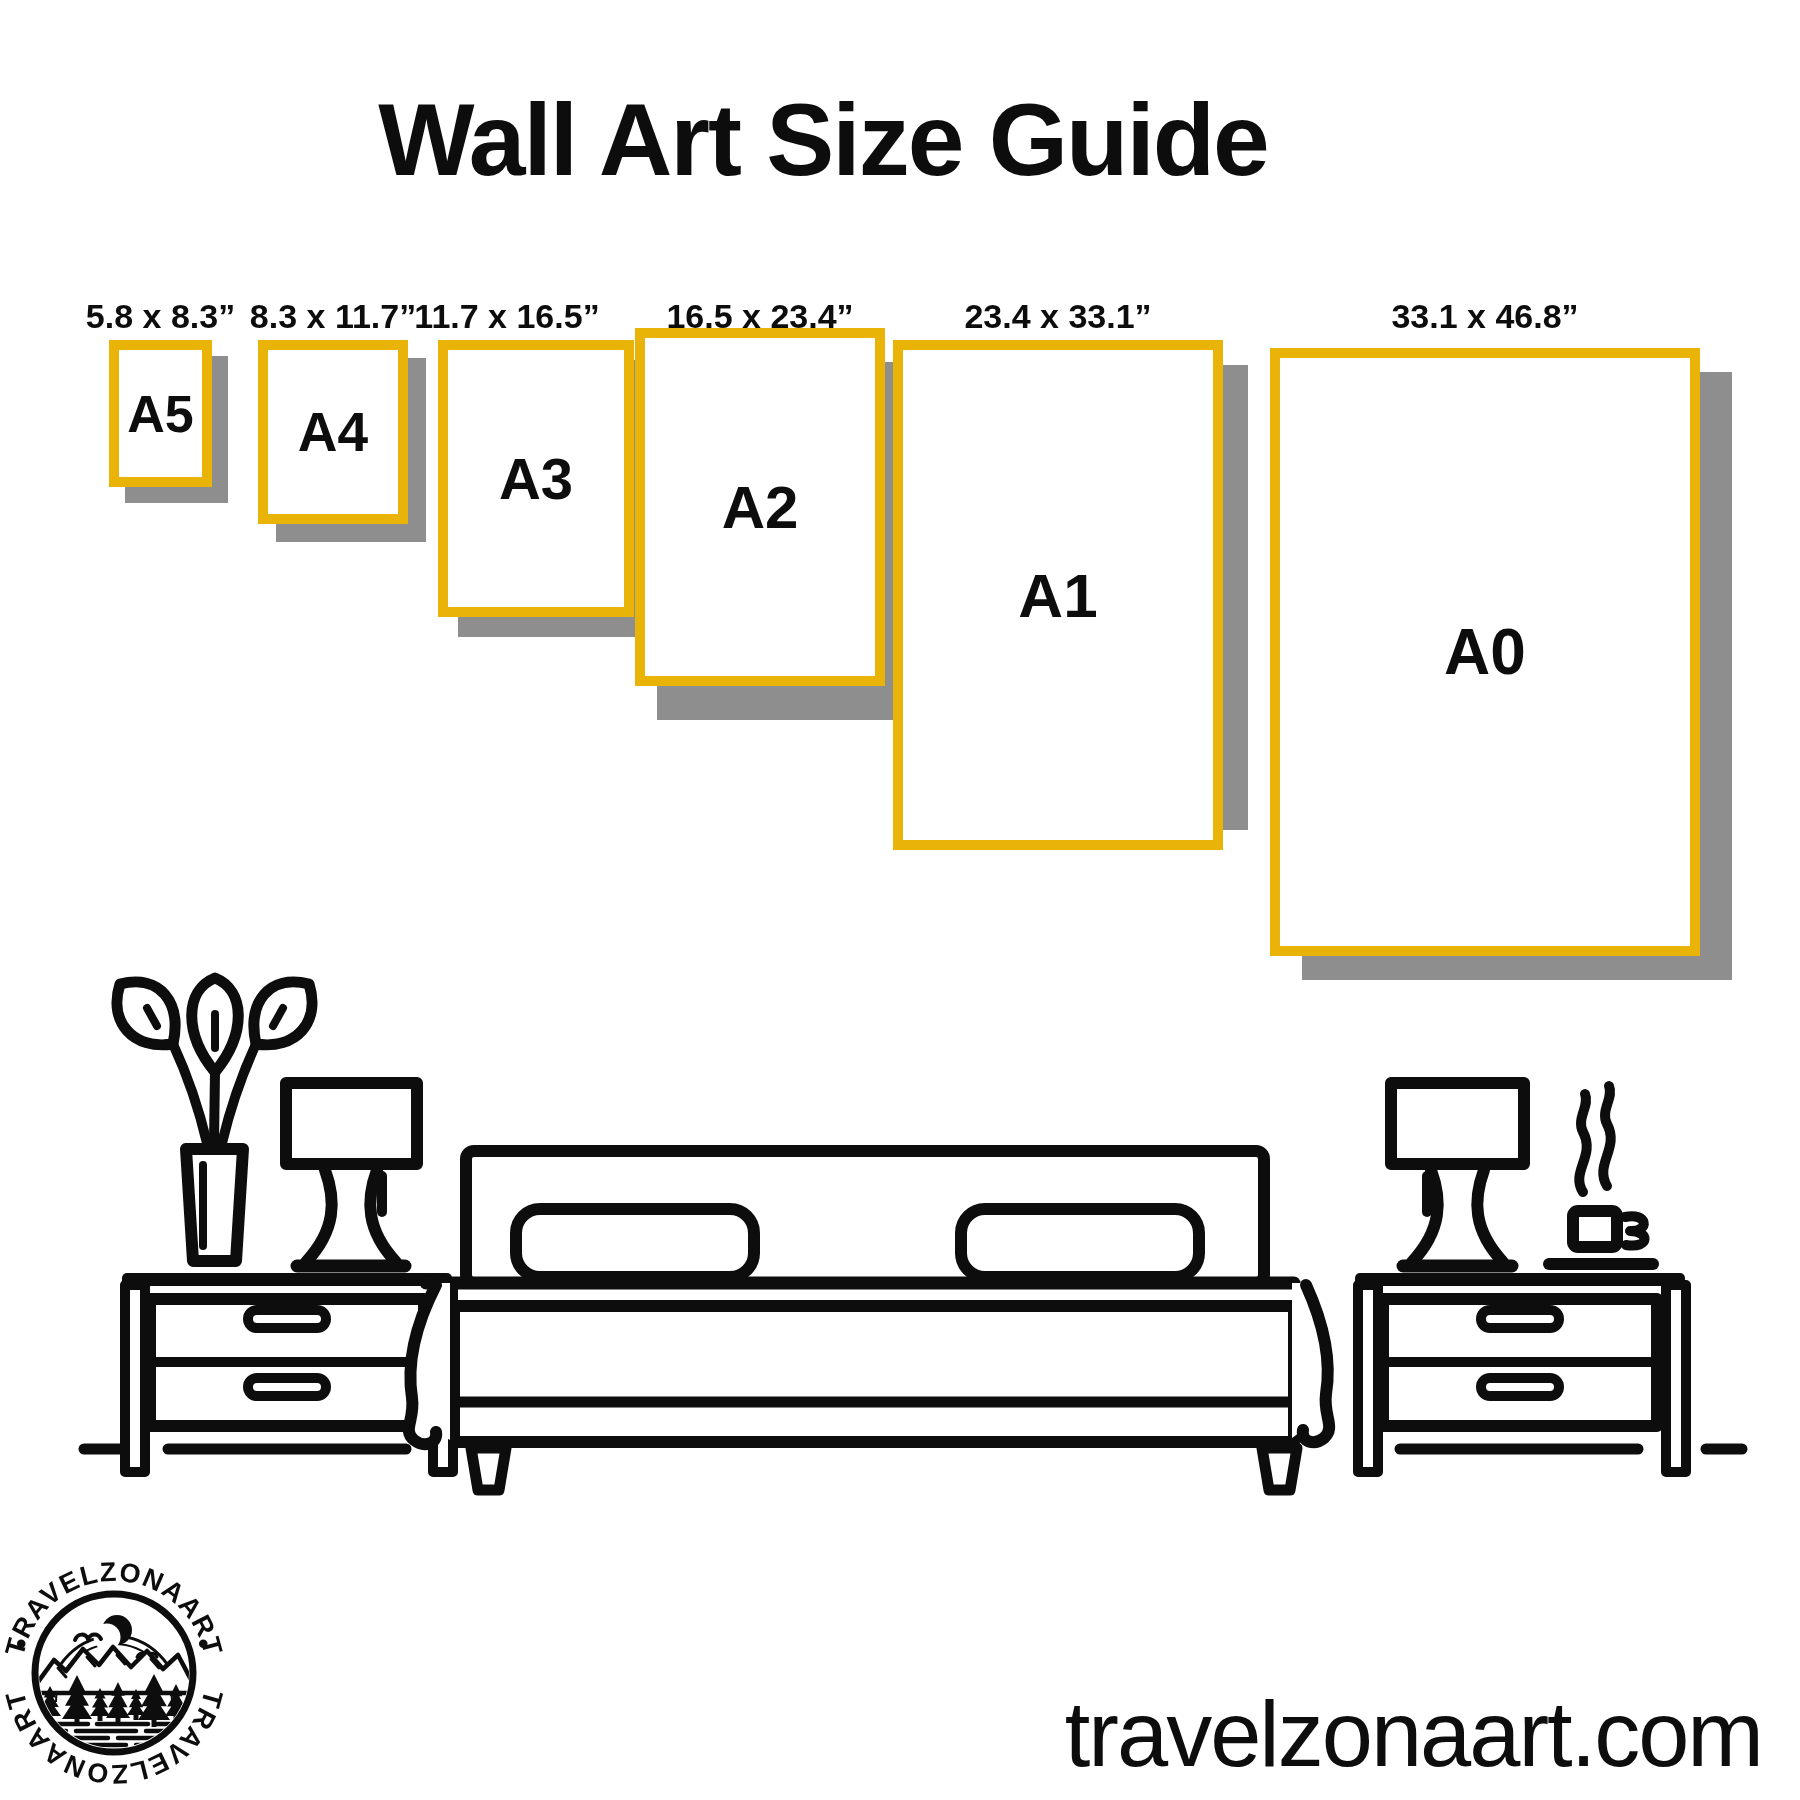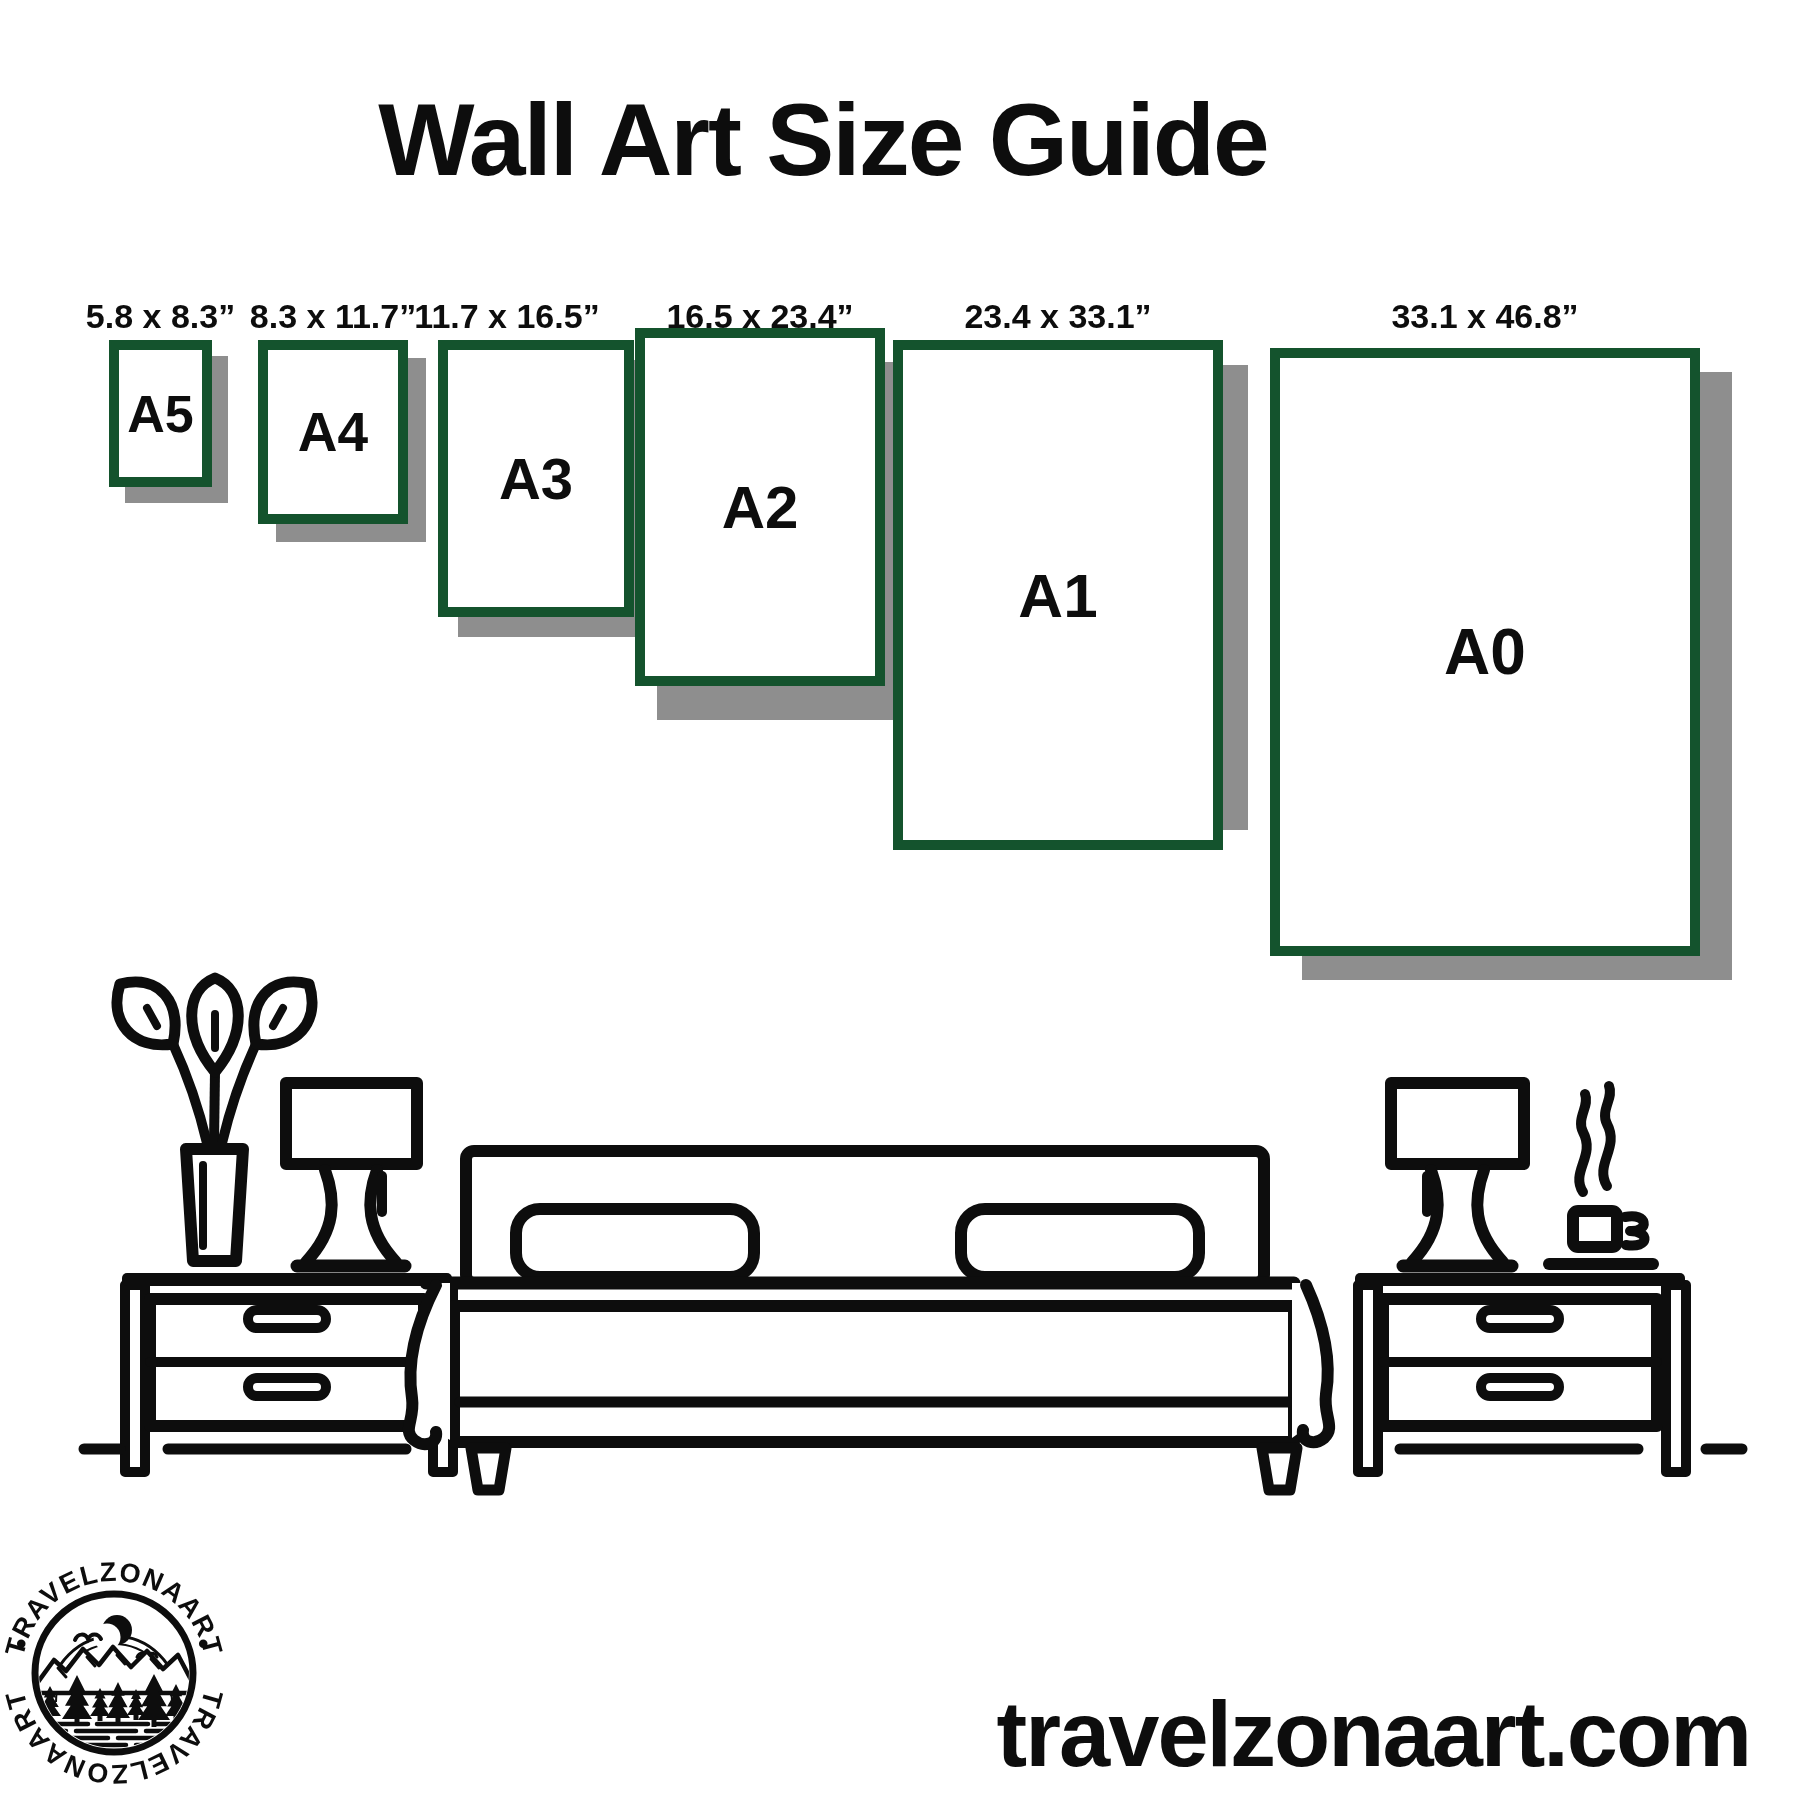--- a/index.html
+++ b/index.html
@@ -3,26 +3,26 @@
 <meta charset="utf-8">
 <style>
   html,body{margin:0;padding:0;background:#fff;}
   body{width:1800px;height:1800px;position:relative;overflow:hidden;
        font-family:"Liberation Sans","DejaVu Sans",sans-serif;color:#0d0d0d;}
   #page-title{position:absolute;top:78px;left:0;width:1638px;text-align:center;
        font-size:102px;font-weight:bold;letter-spacing:-2px;margin:4px;}
   .dim-label{position:absolute;top:297px;transform:translateX(-50%);
        font-size:34px;font-weight:bold;white-space:nowrap;}
   .frame-shadow{position:absolute;background:#8e8e8e;}
-  .poster-frame{position:absolute;background:#fff;border:10px solid #14532d;
+  .poster-frame{position:absolute;background:#fff;border:10px solid #eab308;
        box-sizing:border-box;display:flex;align-items:center;justify-content:center;}
   .frame-code{font-weight:bold;}
   #bedroom-svg{position:absolute;left:0;top:870px;}
   #logo-svg{position:absolute;left:0;top:1540px;}
-  #website{position:absolute;top:1682px;right:50px;font-size:92px;font-weight:bold;
+  #website{position:absolute;top:1682px;right:38px;font-size:92px;font-weight:normal;
        letter-spacing:-2px;}
   svg *{vector-effect:none;}
 </style>
 </head>
 <body>
 
 <h1 id="page-title">Wall Art Size Guide</h1>
 
 <div id="frames-layer">
     <div class="frame-shadow" style="left: 125px; top: 356px; width: 103px; height: 147px;"></div>

